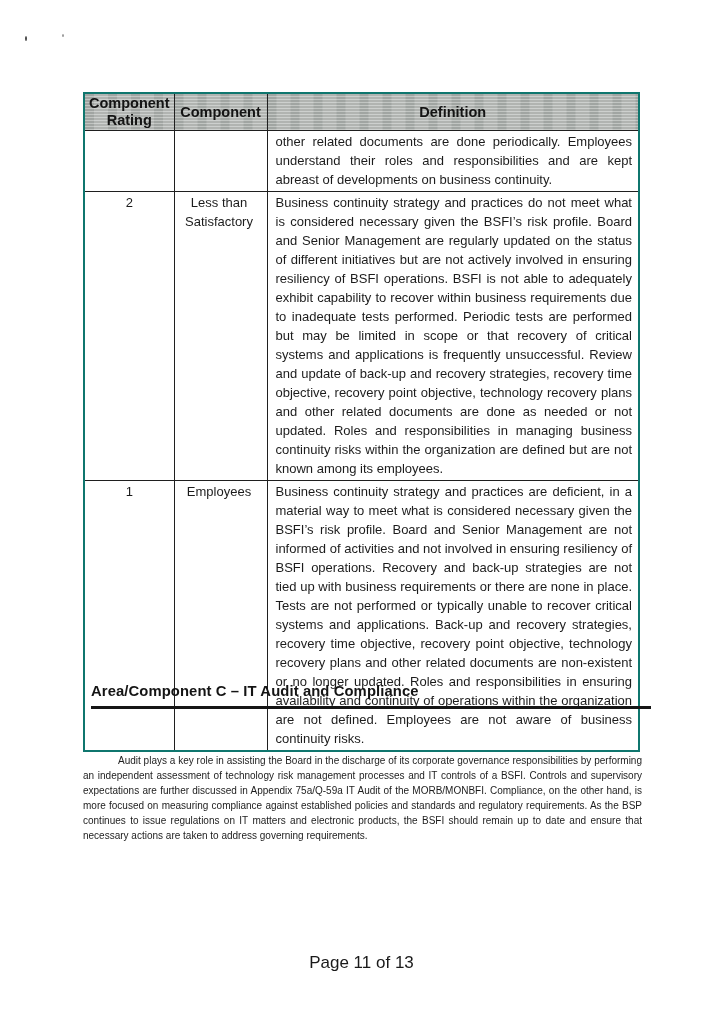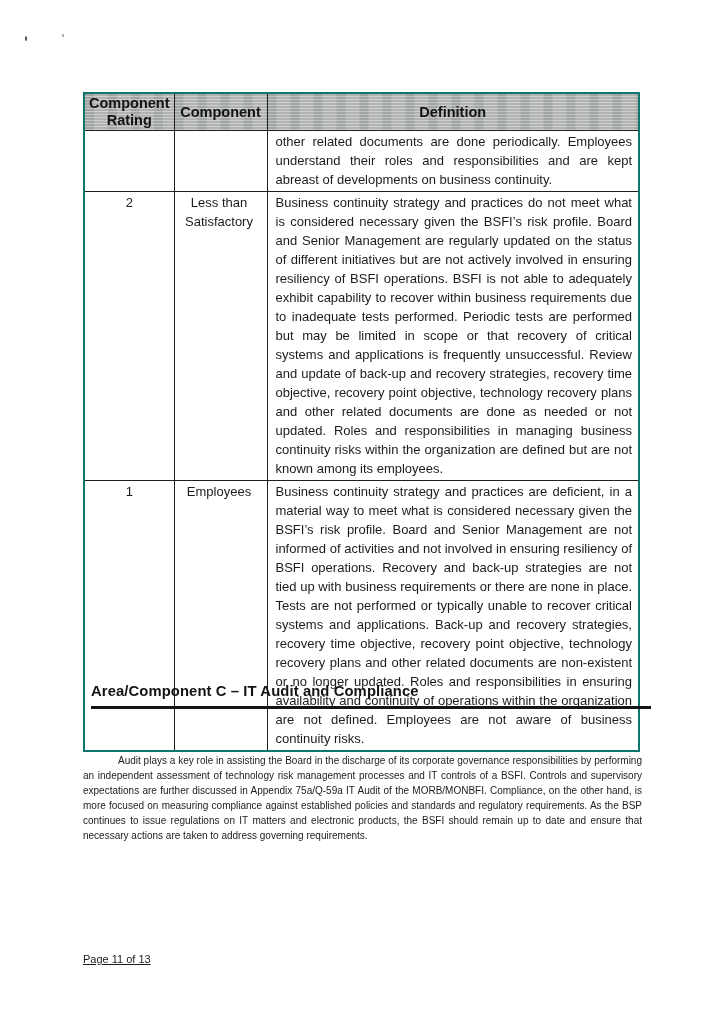--- a/index.html
+++ b/index.html
@@ -91,24 +91,23 @@
     text-align: justify;
     text-indent: 35px;
   }
 
   
   .page-footer {
     position: absolute;
     left: 83px;
     top: 953px;
     width: 557px;
-    text-align: left;
-    font-size: 11px;
+    text-align: center;
+    font-size: 17px;
     color: #1a1a1a;
-    text-decoration: underline;
   }
 </style>
 </head>
 <body>
 
 <div class="page">
 
   <div class="speck s1"></div>
   <div class="speck s2"></div>
 

